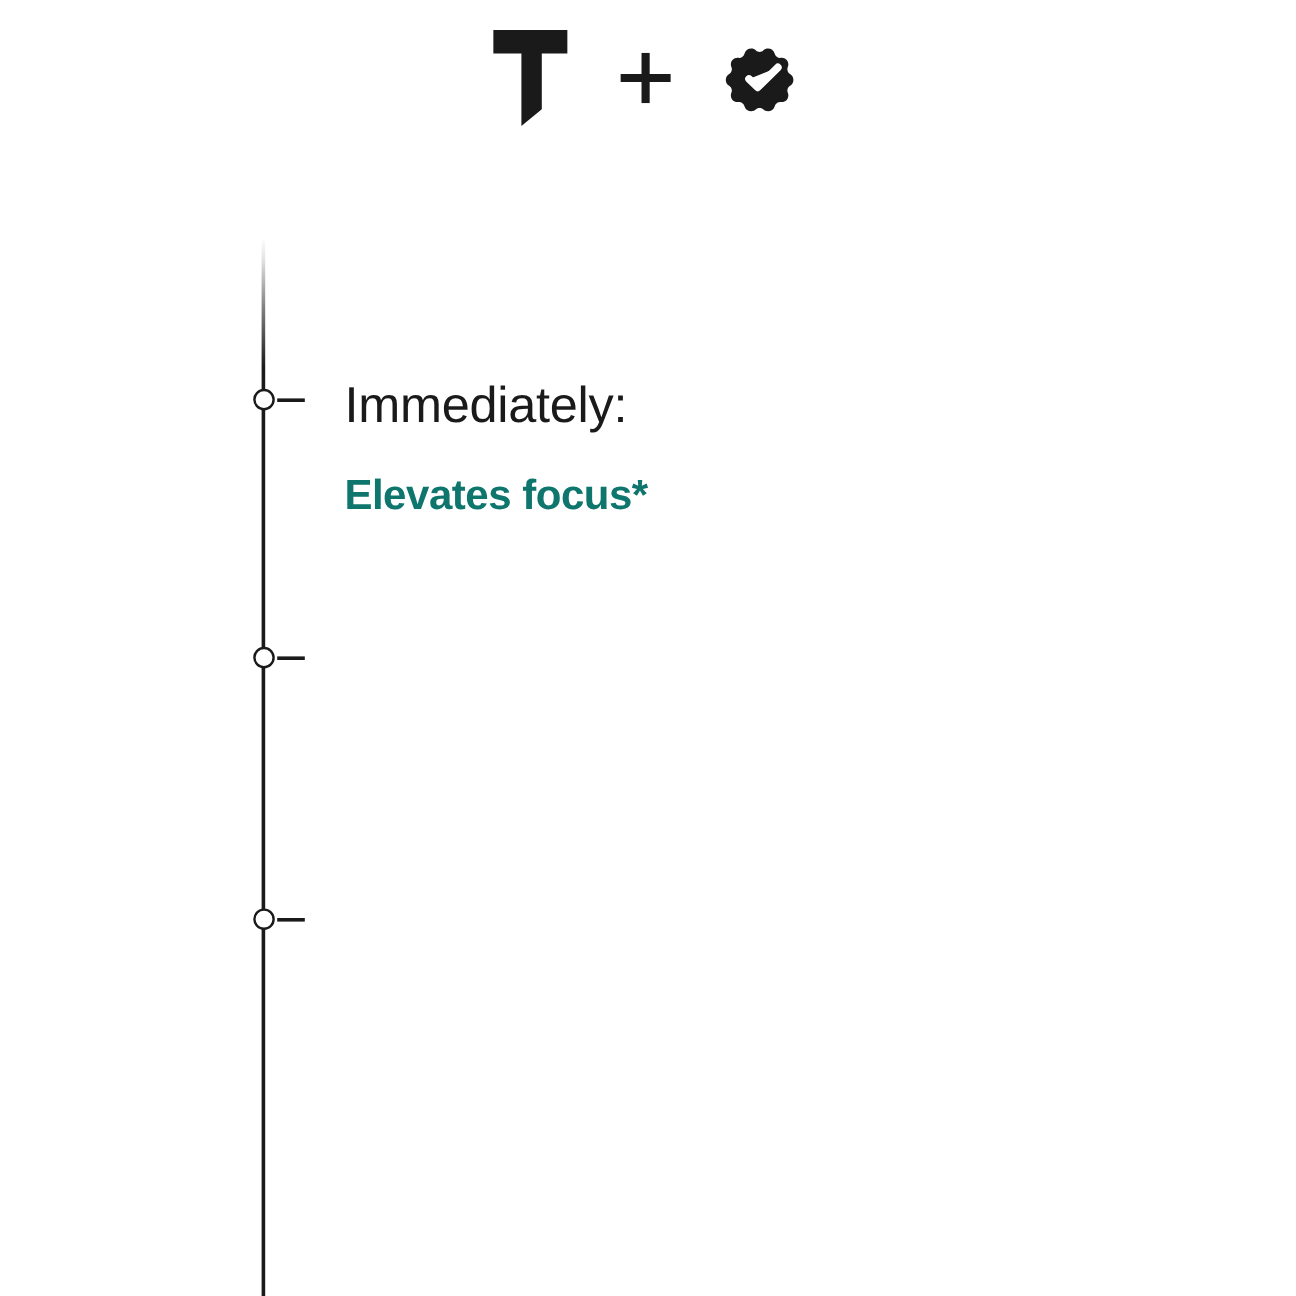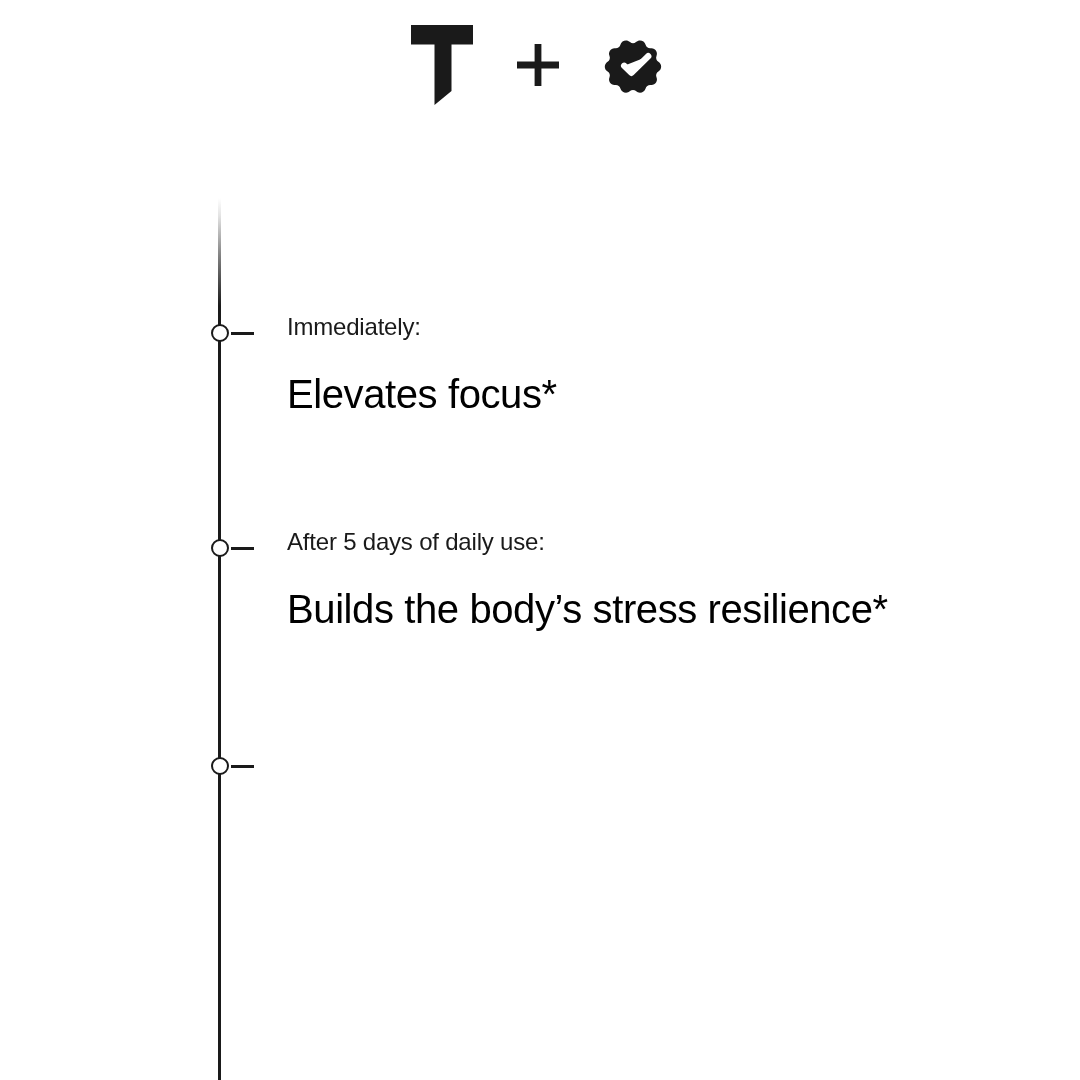--- a/index.html
+++ b/index.html
@@ -106,34 +106,34 @@
 
   
   .entry {
     position: absolute;
     left: 287px;
     width: 740px;
   }
 
   .entry-label {
     margin: 0;
-    font-size: 24px;
+    font-size: 42px;
     font-weight: 400;
     line-height: 1.22;
     letter-spacing: -0.2px;
     color: #1a1a1a;
   }
 
   .entry-benefit {
     margin: 0;
-    font-size: 40px;
-    font-weight: 400;
+    font-size: 35px;
+    font-weight: 700;
     line-height: 1.37;
     letter-spacing: -0.4px;
-    color: #000000;
+    color: #0f766e;
   }
 
   .gap-sm { height: 26px; }
 </style>
 </head>
 <body>
 
 <div class="page">
 
   <div class="logo-lockup">
@@ -179,20 +179,15 @@
     </div>
 
   </div>
 
   <div class="entry" style="top:312px;">
     <p class="entry-label">Immediately:</p>
     <div class="gap-sm"></div>
     <p class="entry-benefit">Elevates focus*</p>
   </div>
 
-  <div class="entry" style="top:527px;">
-    <p class="entry-label">After 5 days of daily use:</p>
-    <div class="gap-sm"></div>
-    <p class="entry-benefit">Builds the body’s stress resilience*</p>
-  </div>
 
 
 </div>
 
 </body></html>

